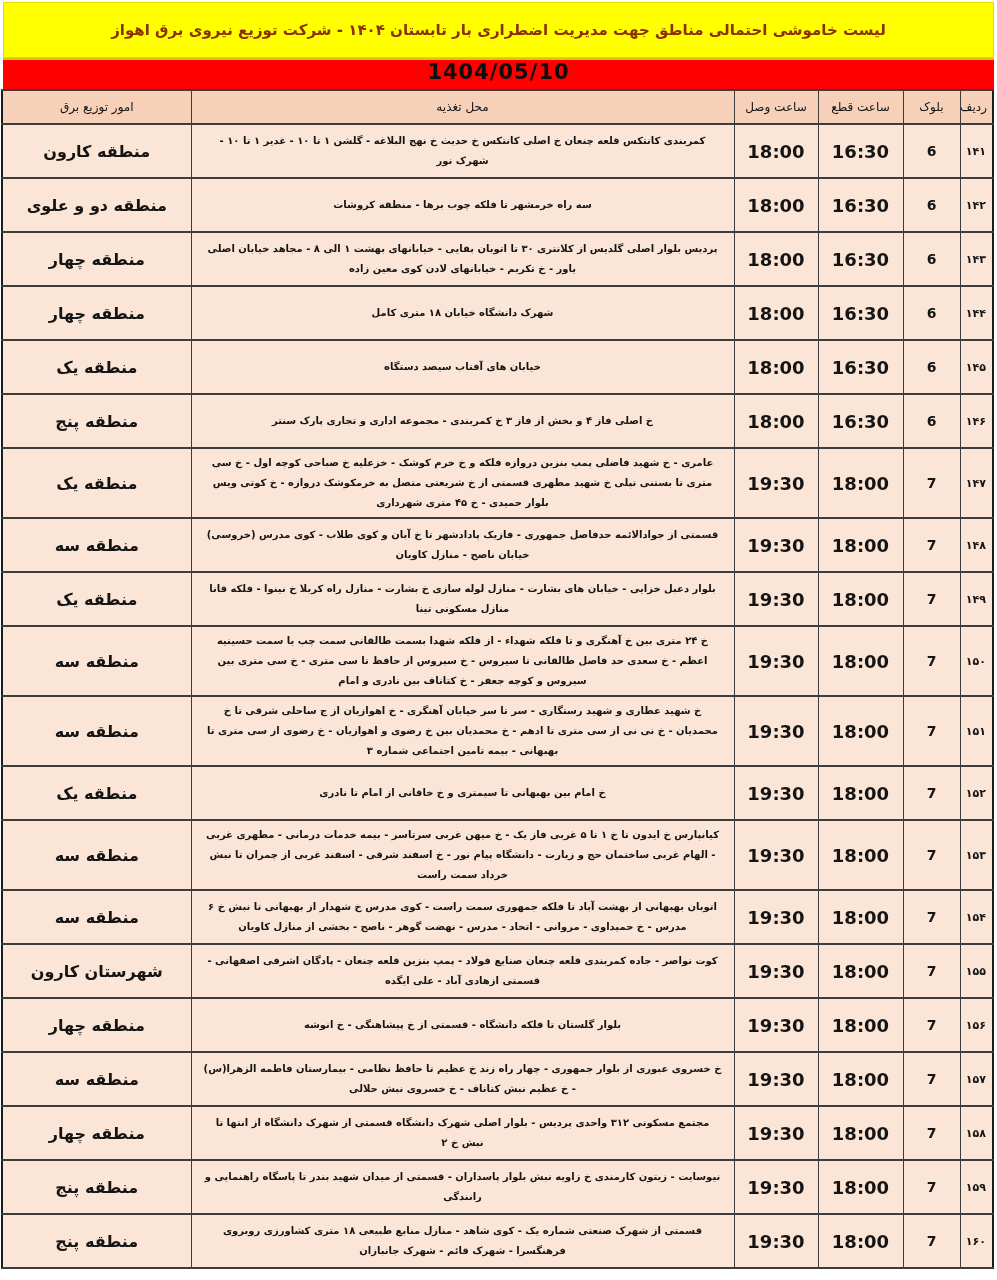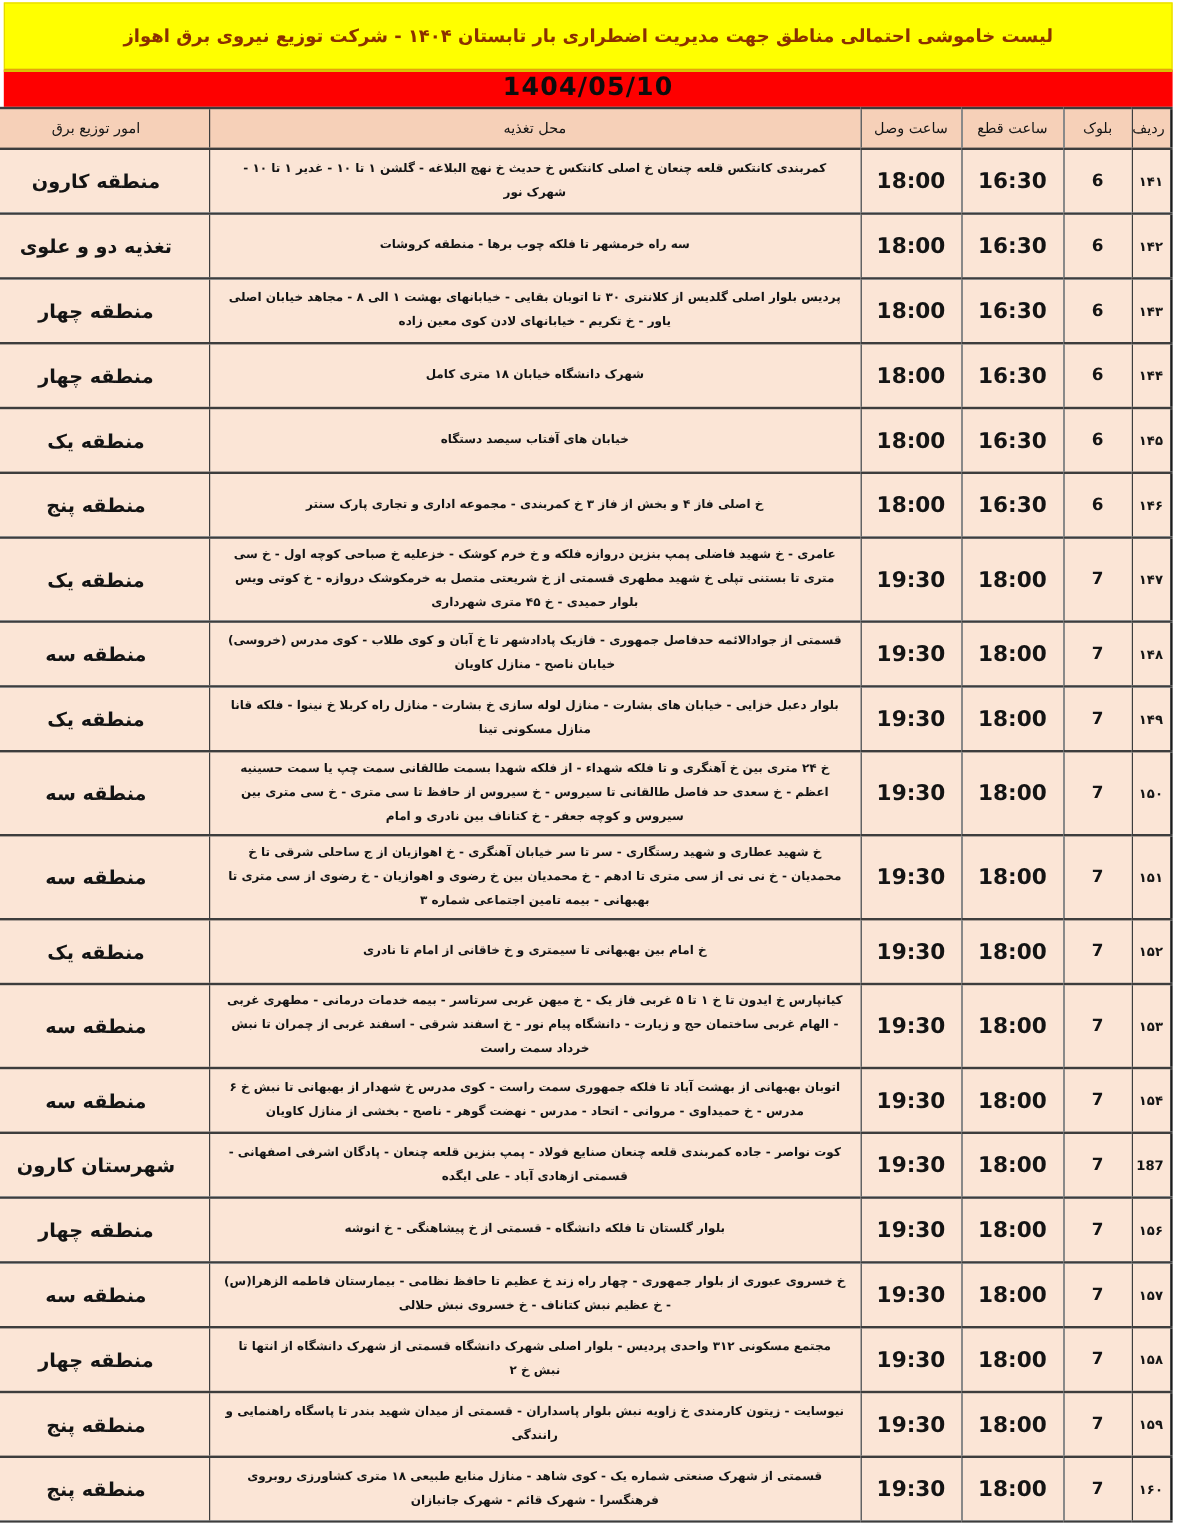--- a/index.html
+++ b/index.html
@@ -14,21 +14,21 @@
   *{box-sizing:border-box;}
   html,body{margin:0;padding:0;}
   body{
     width:997px;
     background:#ffffff;
     font-family:"DejaVu Sans", sans-serif;
     color:var(--ink);
   }
   .page{
     width:997px;
-    padding:2px 20px 0 3px;
+    padding:2px 3px 0 3px;
   }
   .title-band{
     background:var(--yellow);
     height:56px;
     display:flex;
     align-items:center;
     justify-content:center;
     border:1px solid #e6d800;
   }
   .title-band .title{
@@ -130,21 +130,21 @@
     <td class="time">18:00</td>
     <td class="loc">کمربندی کانتکس قلعه چنعان خ اصلی کانتکس خ حدیث خ نهج البلاغه - گلشن ۱ تا ۱۰ - غدیر ۱ تا ۱۰ - شهرک نور</td>
     <td class="district">منطقه کارون</td>
   </tr>
         <tr>
     <td class="row-num">۱۴۲</td>
     <td class="block">6</td>
     <td class="time">16:30</td>
     <td class="time">18:00</td>
     <td class="loc">سه راه خرمشهر تا فلکه چوب برها - منطقه کروشات</td>
-    <td class="district">تغذیه دو و علوی</td>
+    <td class="district">منطقه دو و علوی</td>
   </tr>
         <tr>
     <td class="row-num">۱۴۳</td>
     <td class="block">6</td>
     <td class="time">16:30</td>
     <td class="time">18:00</td>
     <td class="loc">پردیس بلوار اصلی گلدیس از کلانتری ۳۰ تا اتوبان بقایی - خیابانهای بهشت ۱ الی ۸ - مجاهد خیابان اصلی یاور - خ تکریم - خیابانهای لادن کوی معین زاده</td>
     <td class="district">منطقه چهار</td>
   </tr>
         <tr>
@@ -229,21 +229,21 @@
   </tr>
         <tr>
     <td class="row-num">۱۵۴</td>
     <td class="block">7</td>
     <td class="time">18:00</td>
     <td class="time">19:30</td>
     <td class="loc">اتوبان بهبهانی از بهشت آباد تا فلکه جمهوری سمت راست - کوی مدرس خ شهدار از بهبهانی تا نبش خ ۶ مدرس - خ حمیداوی - مروانی - اتحاد - مدرس - نهضت گوهر - ناصح - بخشی از منازل کاویان</td>
     <td class="district">منطقه سه</td>
   </tr>
         <tr>
-    <td class="row-num">187</td>
+    <td class="row-num">۱۵۵</td>
     <td class="block">7</td>
     <td class="time">18:00</td>
     <td class="time">19:30</td>
     <td class="loc">کوت نواصر - جاده کمربندی قلعه چنعان صنایع فولاد - پمپ بنزین قلعه چنعان - پادگان اشرفی اصفهانی - قسمتی ازهادی آباد - علی ایگده</td>
     <td class="district">شهرستان کارون</td>
   </tr>
         <tr>
     <td class="row-num">۱۵۶</td>
     <td class="block">7</td>
     <td class="time">18:00</td>

